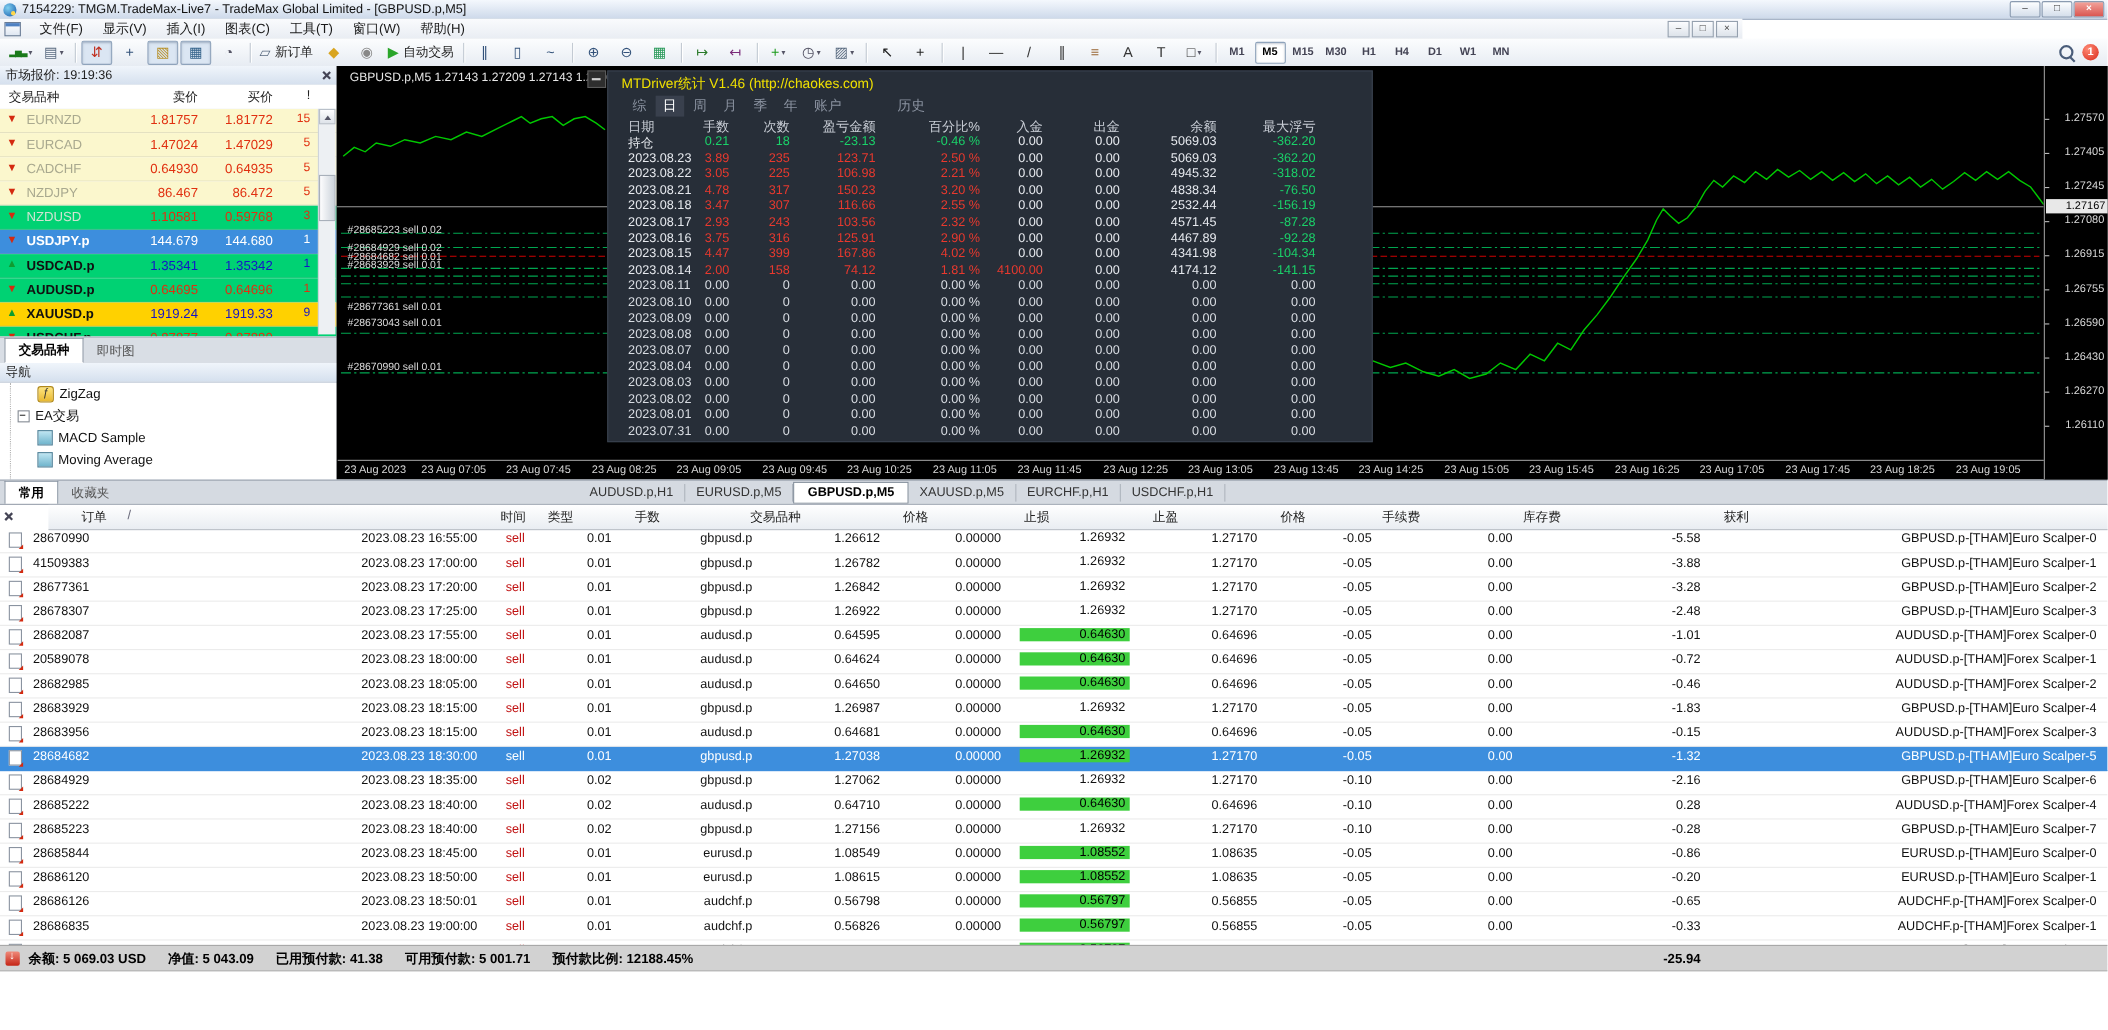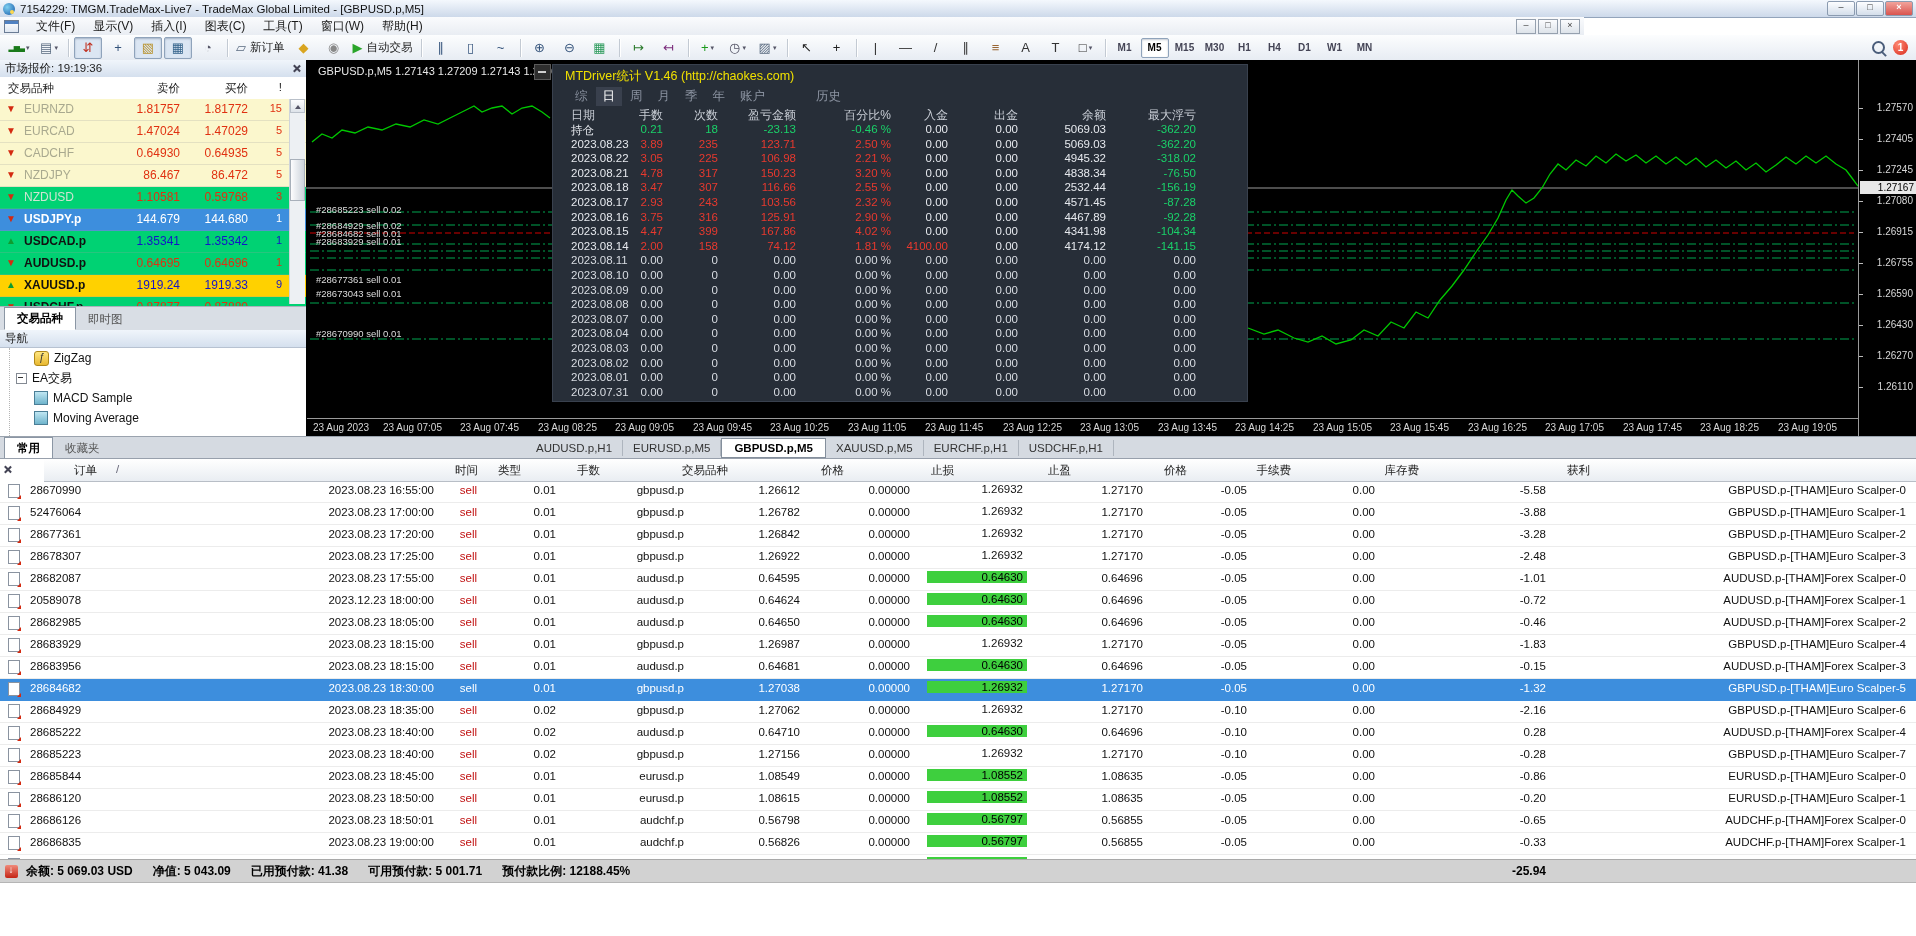--- a/index.html
+++ b/index.html
@@ -762,21 +762,21 @@
         <span style="right: 1006px;">0.00000</span>
         <span class="tpc" style="right: 889px;">1.26932</span>
         <span style="right: 773px;">1.27170</span>
         <span style="right: 669px;">-0.05</span>
         <span style="right: 541px;">0.00</span>
         <span style="right: 370px;">-5.58</span>
         <span style="right: 10px;">GBPUSD.p-[THAM]Euro Scalper-0</span>
       </div>
       <div class="orow">
         <span class="doc"></span>
-        <span style="left: 30px;">52476064</span>
+        <span style="left: 30px;">41509383</span>
         <span style="right: 1482px;">2023.08.23 17:00:00</span>
         <span class="typ" style="right: 1439px;">sell</span>
         <span style="right: 1360px;">0.01</span>
         <span style="right: 1232px;">gbpusd.p</span>
         <span style="right: 1116px;">1.26782</span>
         <span style="right: 1006px;">0.00000</span>
         <span class="tpc" style="right: 889px;">1.26932</span>
         <span style="right: 773px;">1.27170</span>
         <span style="right: 669px;">-0.05</span>
         <span style="right: 541px;">0.00</span>
@@ -827,21 +827,21 @@
         <span class="tpc tpg" style="right: 889px;">0.64630</span>
         <span style="right: 773px;">0.64696</span>
         <span style="right: 669px;">-0.05</span>
         <span style="right: 541px;">0.00</span>
         <span style="right: 370px;">-1.01</span>
         <span style="right: 10px;">AUDUSD.p-[THAM]Forex Scalper-0</span>
       </div>
       <div class="orow">
         <span class="doc"></span>
         <span style="left: 30px;">20589078</span>
-        <span style="right: 1482px;">2023.12.23 18:00:00</span>
+        <span style="right: 1482px;">2023.08.23 18:00:00</span>
         <span class="typ" style="right: 1439px;">sell</span>
         <span style="right: 1360px;">0.01</span>
         <span style="right: 1232px;">audusd.p</span>
         <span style="right: 1116px;">0.64624</span>
         <span style="right: 1006px;">0.00000</span>
         <span class="tpc tpg" style="right: 889px;">0.64630</span>
         <span style="right: 773px;">0.64696</span>
         <span style="right: 669px;">-0.05</span>
         <span style="right: 541px;">0.00</span>
         <span style="right: 370px;">-0.72</span>

